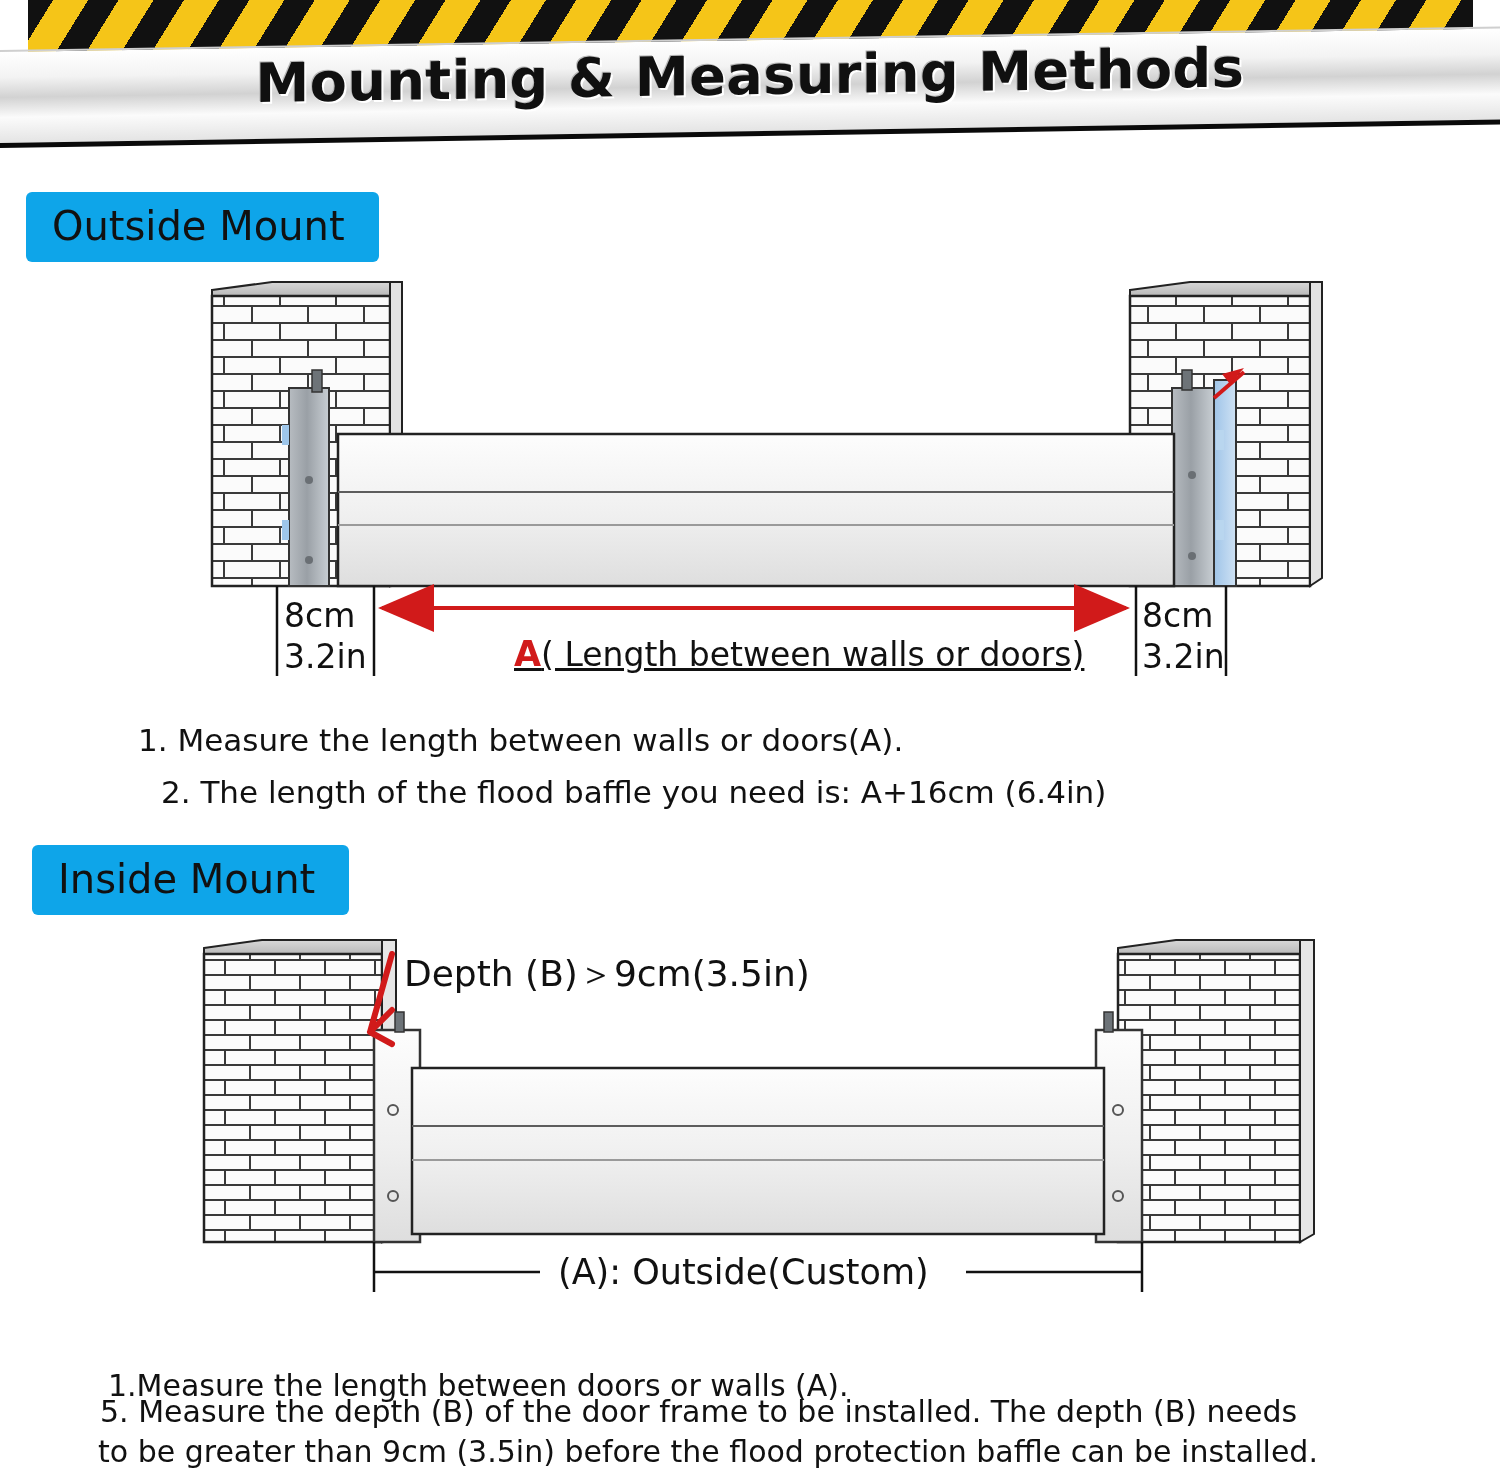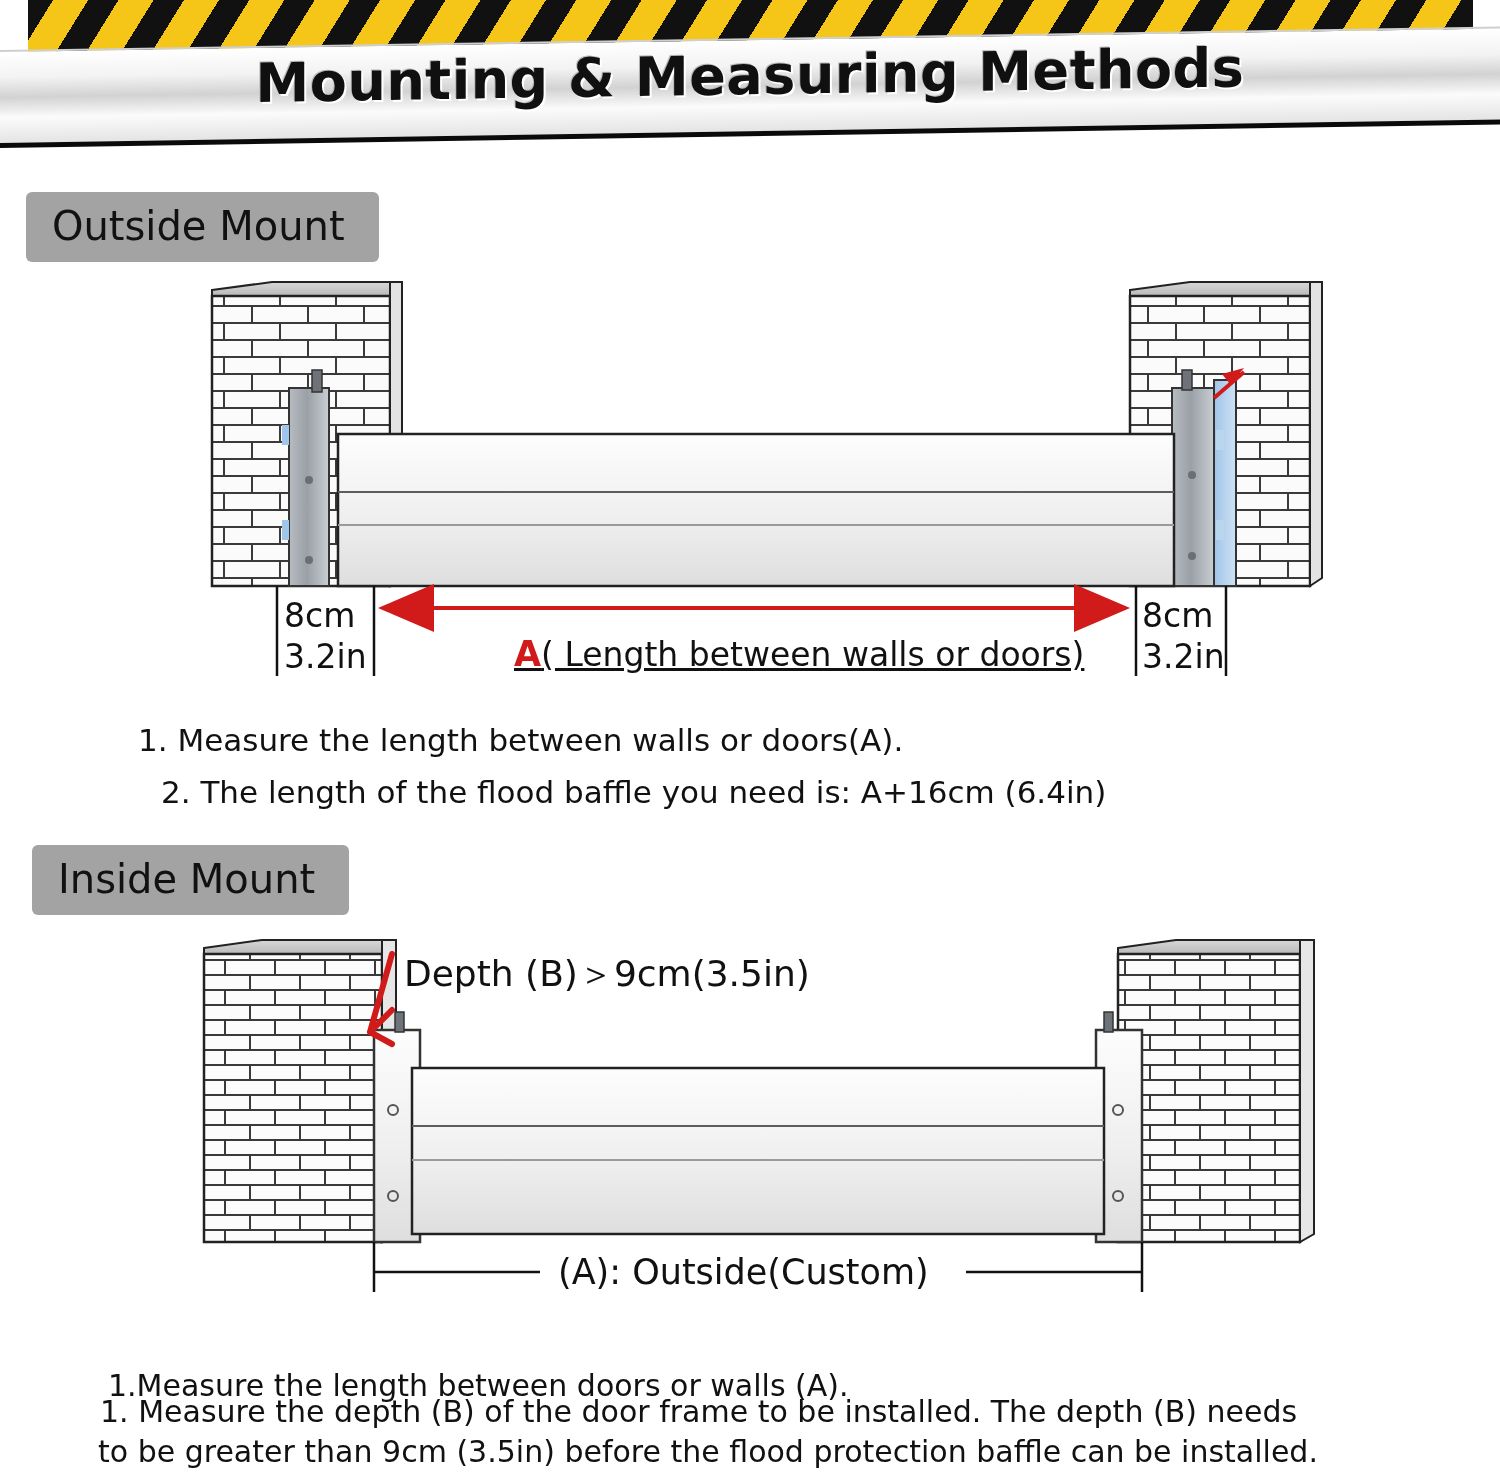--- a/index.html
+++ b/index.html
@@ -54,21 +54,21 @@
     letter-spacing: 0.5px;
     color: #101010;
     text-shadow: 2px 2px 0 #ffffff, -1px -1px 0 #b9b9b9;
     transform: skewY(-0.9deg);
     transform-origin: left top;
   }
 
   
   .badge {
     position: absolute;
-    background: #a3a3a3;
+    background: #0ea5e9;
     color: #111;
     font-size: 40px;
     padding: 12px 34px 14px 26px;
     border-radius: 6px;
     line-height: 1.1;
     white-space: nowrap;
   }
   #badge-outside { left: 26px; top: 192px; }
   #badge-inside  { left: 32px; top: 845px; }
 
@@ -237,15 +237,15 @@
 <div class="txt step" style="left:145px; top:774px;margin-left:16px;">2. The length of the flood baffle you need is: A+16cm (6.4in)</div>
 
 <div class="badge" id="badge-inside">Inside Mount</div>
 
 <div class="txt" style="left:404px; top:950px; font-size:36px;">Depth (B)＞9cm(3.5in)</div>
 
 <div class="txt" style="left:558px; top:1252px; font-size:35px;">(A): Outside(Custom)</div>
 
 <div class="txt note" style="left:108px; top:1336px;margin-top:32px;">1.Measure the length between doors or walls (A).</div>
 <div class="txt note" style="left:100px; top:1394px;">
-  <span>1. Measure the depth (B) of the door frame to be installed. The depth (B) needs</span>
+  <span>5. Measure the depth (B) of the door frame to be installed. The depth (B) needs</span>
 </div>
 <div class="txt note" style="left:98px; top:1434px;">to be greater than 9cm (3.5in) before the flood protection baffle can be installed.</div>
 
 </body></html>

